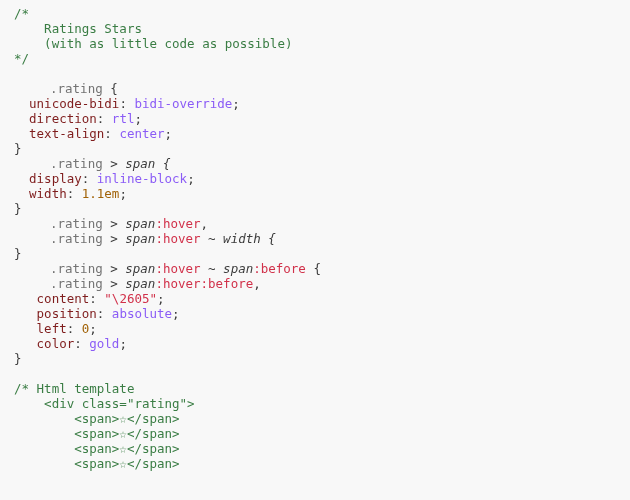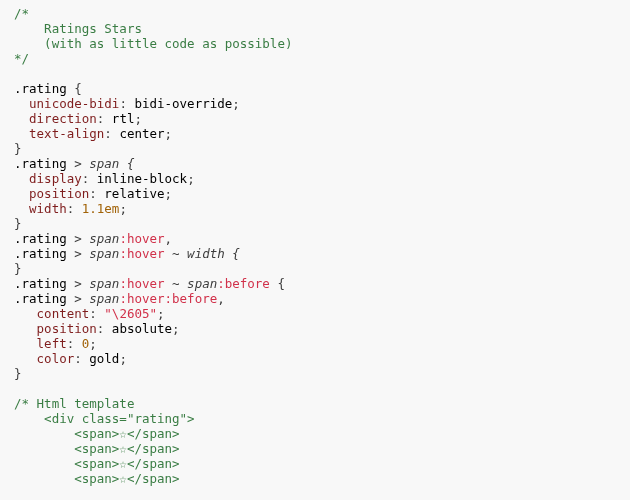--- a/index.html
+++ b/index.html
@@ -28,26 +28,26 @@
     height: 15px;
     white-space: pre;
     letter-spacing: 0px;
     color: #333333;
   }
   .code-line.blank {
     height: 15px;
   }
   
   .tok-comment   { color: #3a7d44; }
-  .tok-selector  { color: #000000; }
+  .tok-selector  { color: #737373; margin-left: 36px; }
   .tok-punct     { color: #3c3c3c; }
   .tok-tag       { color: #3c3c3c; font-style: italic; }
   .tok-pseudo    { color: #d1314a; }
   .tok-property  { color: #7f1d1d; }
-  .tok-keyword   { color: #000000; }
+  .tok-keyword   { color: #8b5cf6; }
   .tok-number    { color: #a16207; }
   .tok-string    { color: #d1314a; }
   .tok-brace     { color: #3c3c3c; }
   .tok-plain     { color: #3c3c3c; }
 </style>
 </head>
 <body>
 
 <div id="code-viewer">
   <div id="code-lines">
@@ -56,21 +56,20 @@
       <div class="code-line"><span class="tok-comment">    (with as little code as possible)</span></div>
       <div class="code-line"><span class="tok-comment">*/</span></div>
       <div class="code-line blank">&nbsp;</div>
       <div class="code-line"><span class="tok-selector">.rating</span><span class="tok-brace"> {</span></div>
       <div class="code-line"><span class="tok-plain">  </span><span class="tok-property">unicode-bidi</span><span class="tok-punct">: </span><span class="tok-keyword">bidi-override</span><span class="tok-punct">;</span></div>
       <div class="code-line"><span class="tok-plain">  </span><span class="tok-property">direction</span><span class="tok-punct">: </span><span class="tok-keyword">rtl</span><span class="tok-punct">;</span></div>
       <div class="code-line"><span class="tok-plain">  </span><span class="tok-property">text-align</span><span class="tok-punct">: </span><span class="tok-keyword">center</span><span class="tok-punct">;</span></div>
       <div class="code-line"><span class="tok-brace">}</span></div>
       <div class="code-line"><span class="tok-selector">.rating</span><span class="tok-tag"> &gt; span {</span></div>
       <div class="code-line"><span class="tok-plain">  </span><span class="tok-property">display</span><span class="tok-punct">: </span><span class="tok-keyword">inline-block</span><span class="tok-punct">;</span></div>
-      <div class="code-line"><span class="tok-plain">  </span><span class="tok-property">position</span><span class="tok-punct">: </span><span class="tok-keyword">relative</span><span class="tok-punct">;</span></div>
       <div class="code-line"><span class="tok-plain">  </span><span class="tok-property">width</span><span class="tok-punct">: </span><span class="tok-number">1.1em</span><span class="tok-punct">;</span></div>
       <div class="code-line"><span class="tok-brace">}</span></div>
       <div class="code-line"><span class="tok-selector">.rating</span><span class="tok-tag"> &gt; span</span><span class="tok-pseudo">:hover</span><span class="tok-punct">,</span></div>
       <div class="code-line"><span class="tok-selector">.rating</span><span class="tok-tag"> &gt; span</span><span class="tok-pseudo">:hover</span><span class="tok-tag"> ~ width {</span></div>
       <div class="code-line"><span class="tok-brace">}</span></div>
       <div class="code-line"><span class="tok-selector">.rating</span><span class="tok-tag"> &gt; span</span><span class="tok-pseudo">:hover</span><span class="tok-tag"> ~ span</span><span class="tok-pseudo">:before</span><span class="tok-brace"> {</span></div>
       <div class="code-line"><span class="tok-selector">.rating</span><span class="tok-tag"> &gt; span</span><span class="tok-pseudo">:hover</span><span class="tok-pseudo">:before</span><span class="tok-punct">,</span></div>
       <div class="code-line"><span class="tok-plain">   </span><span class="tok-property">content</span><span class="tok-punct">: </span><span class="tok-string">"\2605"</span><span class="tok-punct">;</span></div>
       <div class="code-line"><span class="tok-plain">   </span><span class="tok-property">position</span><span class="tok-punct">: </span><span class="tok-keyword">absolute</span><span class="tok-punct">;</span></div>
       <div class="code-line"><span class="tok-plain">   </span><span class="tok-property">left</span><span class="tok-punct">: </span><span class="tok-number">0</span><span class="tok-punct">;</span></div>

